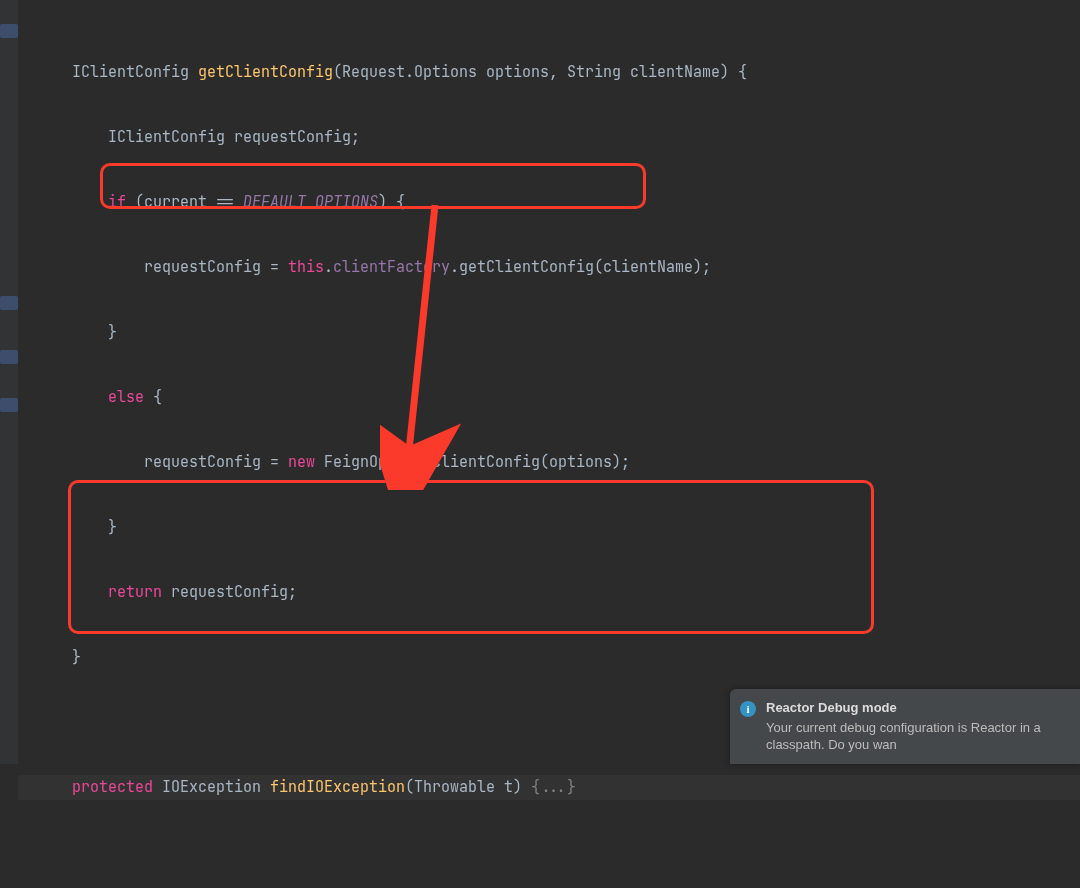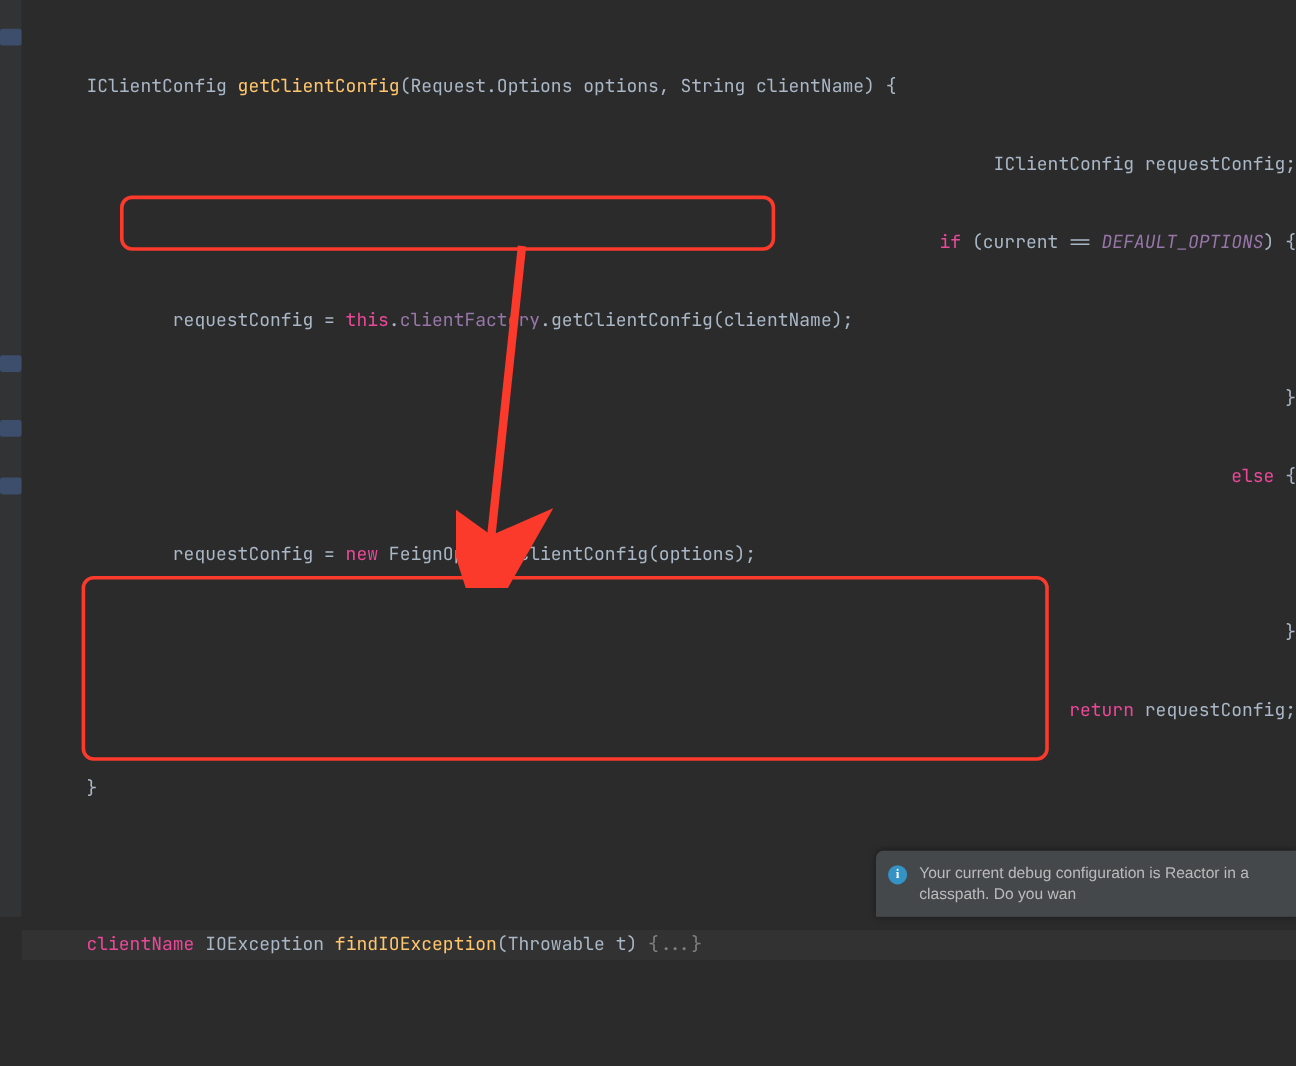--- a/index.html
+++ b/index.html
@@ -40,21 +40,21 @@
     padding-top: 20px;
   }
   .line {
     height: 25px;
     line-height: 25px;
     padding-left: 18px;
     position: relative;
   }
   .line.caret { background: #323232; }
   .i1 { padding-left: 54px; }
-  .i2 { padding-left: 90px; text-align: right; }
+  .i2 { padding-left: 90px; }
   .i3 { padding-left: 126px; }
   .kw   { color: #ec4899; }
   .type { color: #a9b7c6; }
   .mdef { color: #ffc66d; }
   .fld  { color: #9876aa; }
   .const{ color: #9876aa; font-style: italic; }
   .fold { color: #808080; }
 
   .hl-box {
     position: absolute;
@@ -116,21 +116,21 @@
     <div class="line i2"><span>IClientConfig requestConfig;</span></div>
     <div class="line i2"><span class="kw">if </span><span>(current == </span><span class="const">DEFAULT_OPTIONS</span><span>) {</span></div>
     <div class="line i3"><span>requestConfig = </span><span class="kw">this</span><span>.</span><span class="fld">clientFactory</span><span>.getClientConfig(clientName);</span></div>
     <div class="line i2"><span>}</span></div>
     <div class="line i2"><span class="kw">else </span><span>{</span></div>
     <div class="line i3"><span>requestConfig = </span><span class="kw">new </span><span>FeignOptionsClientConfig(options);</span></div>
     <div class="line i2"><span>}</span></div>
     <div class="line i2"><span class="kw">return </span><span>requestConfig;</span></div>
     <div class="line i1"><span>}</span></div>
     <div class="line"></div>
-    <div class="line i1 caret"><span class="kw">clientName </span><span class="type">IOException </span><span class="mdef">findIOException</span><span>(Throwable t) </span><span class="fold">{...}</span></div>
+    <div class="line i1 caret"><span class="kw">protected </span><span class="type">IOException </span><span class="mdef">findIOException</span><span>(Throwable t) </span><span class="fold">{...}</span></div>
     <div class="line"></div>
     
     
     
     
     
     
     
     
     
@@ -155,15 +155,16 @@
     <defs>
       <marker id="ah" markerWidth="16" markerHeight="14" refX="6" refY="7" orient="auto">
         <path d="M0,0 L16,7 L0,14 L4,7 Z" fill="#fb3a2c"></path>
       </marker>
     </defs>
     <line x1="55" y1="5" x2="28" y2="260" stroke="#fb3a2c" stroke-width="7" marker-end="url(#ah)"></line>
   </svg>
 
   <div class="toast">
     <div class="info-icon">i</div>
+    <div class="title">Reactor Debug mode</div>
     <div>Your current debug configuration is Reactor in a classpath. Do you wan</div>
   </div>
 </div>
 
 </body></html>

